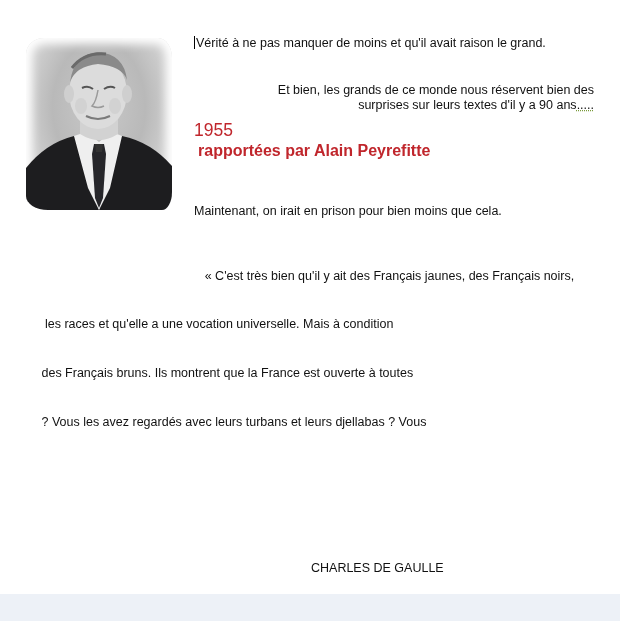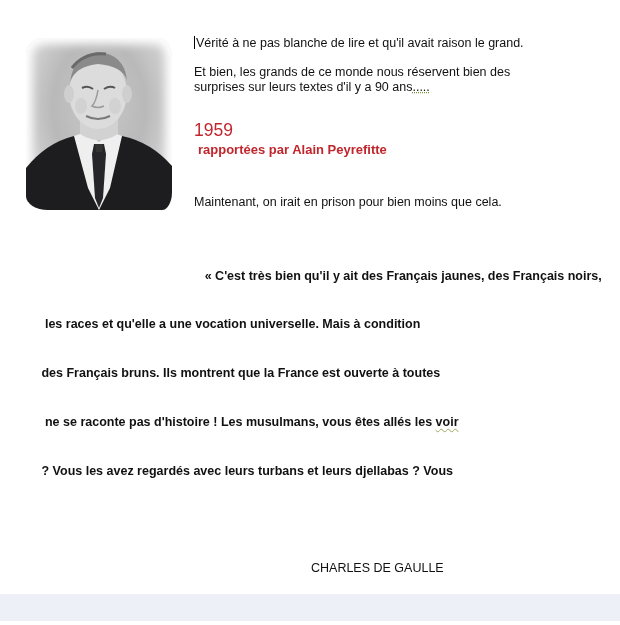--- a/index.html
+++ b/index.html
@@ -11,30 +11,30 @@
       border-radius: 18px 14px 10px 22px / 16px 20px 18px 14px;
       overflow: hidden;
       background: radial-gradient(ellipse at 50% 40%, #c9c9c9 0%, #b9b9b9 45%, #d8d8d8 80%, #f4f4f4 100%);
       box-shadow: 0 0 10px 6px #ffffff inset;
     }
     .photo svg { position: absolute; left: 0; top: 0; width: 100%; height: 100%; }
 
     .intro { position: absolute; left: 194px; top: 36px; width: 400px; font-size: 12.5px; line-height: 15px; }
     .intro .line1 { font-size: 12.5px; }
     .intro .cursor { display: inline-block; width: 1px; height: 13px; background: #000; vertical-align: -2px; margin-right: 1px; }
-    .intro .para2 { margin-top: 14px; }
+    .intro .para2 { margin-top: 32px; text-align: right; }
     .dotted { text-decoration: underline dotted #7a9a3a; }
 
     .title { position: absolute; left: 194px; top: 97px; width: 390px; color: #c0262c; font-size: 17.5px; line-height: 22px; }
-    .subtitle { position: absolute; left: 198px; top: 142px; color: #c0262c; font-size: 13px; font-weight: bold; }
+    .subtitle { position: absolute; left: 198px; top: 142px; color: #c0262c; font-size: 16px; font-weight: bold; }
 
-    .maint { position: absolute; left: 194px; top: 195px; font-size: 12.5px; }
+    .maint { position: absolute; left: 194px; top: 204px; font-size: 12.5px; }
 
     .quote { position: absolute; left: 38px; top: 235px; width: 570px; font-size: 12.5px; line-height: 16.3px; white-space: pre; }
-    .quote .l { display: block; font-weight: bold; }
+    .quote .l { display: block; }
     .wavy-green { text-decoration: underline wavy #9aaa60; text-decoration-thickness: 1px; text-underline-offset: 2px; }
 
     .signature { position: absolute; left: 311px; top: 561px; font-size: 12.5px; }
 
     .footer-band { position: absolute; left: 0; top: 594px; width: 620px; height: 27px; background: #edf1f7; }
   </style>
 </head>
 <body>
 
 <div class="photo">
@@ -64,40 +64,39 @@
     <path d="M72 52 Q70 64 66 68 Q72 71 78 68" stroke="#9a9a9a" stroke-width="1.5" fill="none"></path>
 
     <path d="M60 78 Q72 84 84 78" stroke="#7a7a7a" stroke-width="2" fill="none"></path>
 
     <ellipse cx="55" cy="68" rx="6" ry="8" fill="#cccccc" opacity="0.6"></ellipse>
     <ellipse cx="89" cy="68" rx="6" ry="8" fill="#cccccc" opacity="0.6"></ellipse>
   </svg>
 </div>
 
 <div class="intro">
-  <div class="line1"><span class="cursor"></span><span>Vérité à ne pas blanche de lire et qu'il avait raison le grand.</span></div>
+  <div class="line1"><span class="cursor"></span><span>Vérité à ne pas manquer de moins et qu'il avait raison le grand.</span></div>
   <div class="para2">
     <span>Et bien, les grands de ce monde nous réservent bien des</span><br>
     <span>surprises sur leurs textes d'il y a 90 ans</span><span class="dotted">.....</span>
   </div>
 </div>
 
 <div class="title">
   <br>
-  <span>1959</span>
+  <span>1955</span>
 </div>
 <div class="subtitle">rapportées par Alain Peyrefitte</div>
 
 <div class="maint">Maintenant, on irait en prison pour bien moins que cela.</div>
 
 <div class="quote">
   <span class="l">                                                « C'est très bien qu'il y ait des Français jaunes, des Français noirs,</span>
   <span class="l">  les races et qu'elle a une vocation universelle. Mais à condition</span>
   <span class="l"> des Français bruns. Ils montrent que la France est ouverte à toutes</span>
-  <span class="l"><span>  ne se raconte pas d'histoire ! Les musulmans, vous êtes allés les </span><span class="wavy-green">voir</span></span>
   <span class="l"> ? Vous les avez regardés avec leurs turbans et leurs djellabas ? Vous</span>
   
   
   
   
   
   
   
   
   

